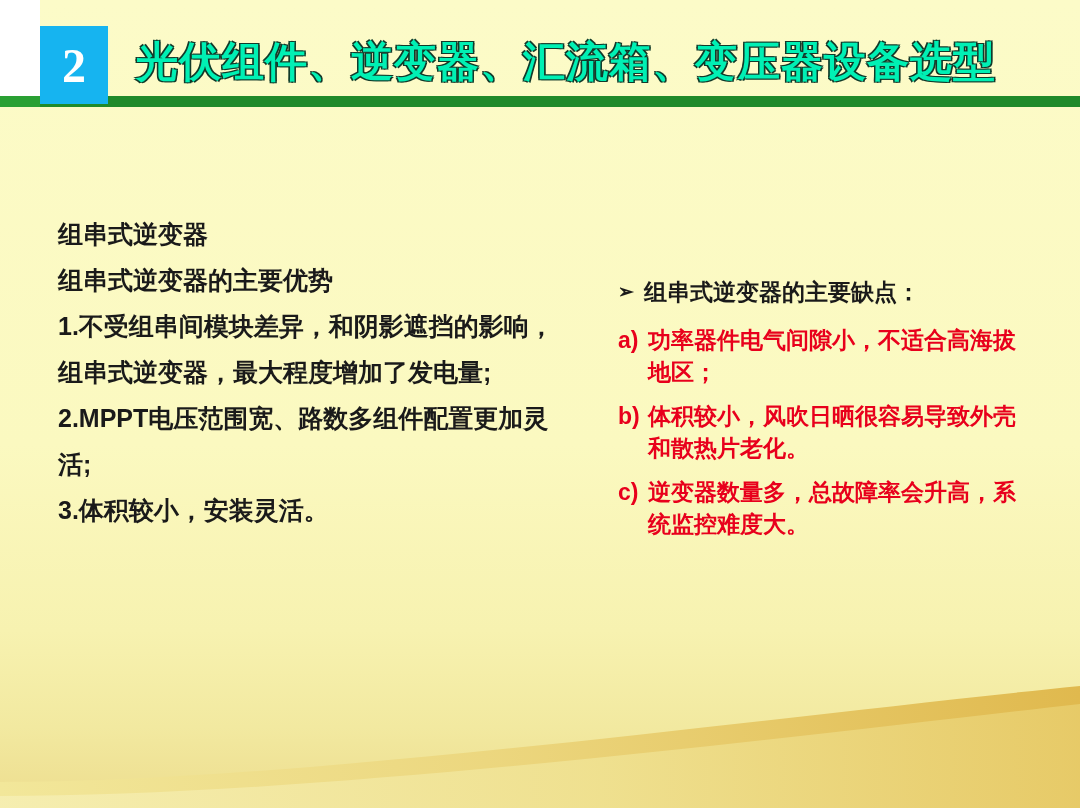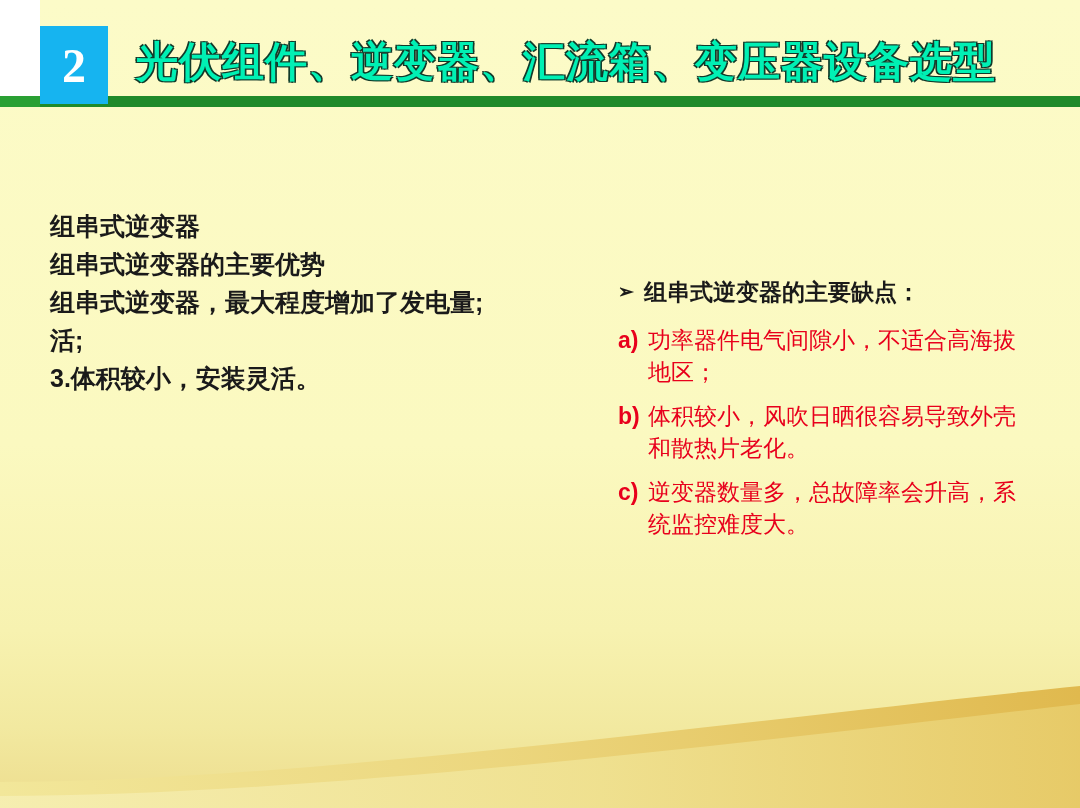--- a/index.html
+++ b/index.html
@@ -80,21 +80,21 @@
   }
 
   
   .left-col {
     position: absolute;
     left: 46px;
     top: 205px;
     width: 530px;
   }
   .left-col p {
-    margin: 4px;
+    margin: 12px;
     font-size: 25px;
     line-height: 34px;
     color: #1a1a1a;
     font-weight: bold;
   }
 
   .right-col {
     position: absolute;
     left: 618px;
     top: 276px;
@@ -125,21 +125,21 @@
     font-size: 23px;
     line-height: 32px;
     width: 30px;
     flex: 0 0 30px;
     font-weight: bold;
   }
   .r-item .rtext {
     color: #e8001c;
     font-size: 23px;
     line-height: 32px;
-    font-weight: normal;
+    font-weight: bold;
     flex: 1;
   }
 
   
   .swoosh {
     position: absolute;
     left: 0;
     bottom: 0;
     width: 1080px;
     height: 130px;
@@ -155,21 +155,23 @@
   <div class="corner-white"></div>
   <div class="header-rule"></div>
   <div class="header-rule-left"></div>
 
   <div class="number-badge">2</div>
   <div class="slide-title">光伏组件、逆变器、汇流箱、变压器设备选型</div>
 
   <div class="left-col">
     <p>组串式逆变器</p>
     <p>组串式逆变器的主要优势</p>
+    <p>1.不受组串间模块差异，和阴影遮挡的影响，</p>
     <p>组串式逆变器，最大程度增加了发电量;</p>
+    <p>2.MPPT电压范围宽、路数多组件配置更加灵</p>
     <p>活;</p>
     <p>3.体积较小，安装灵活。</p>
   </div>
 
   <div class="right-col">
     <div class="right-heading">
       <span class="arrow">➢</span>
       <span>组串式逆变器的主要缺点：</span>
     </div>
 

